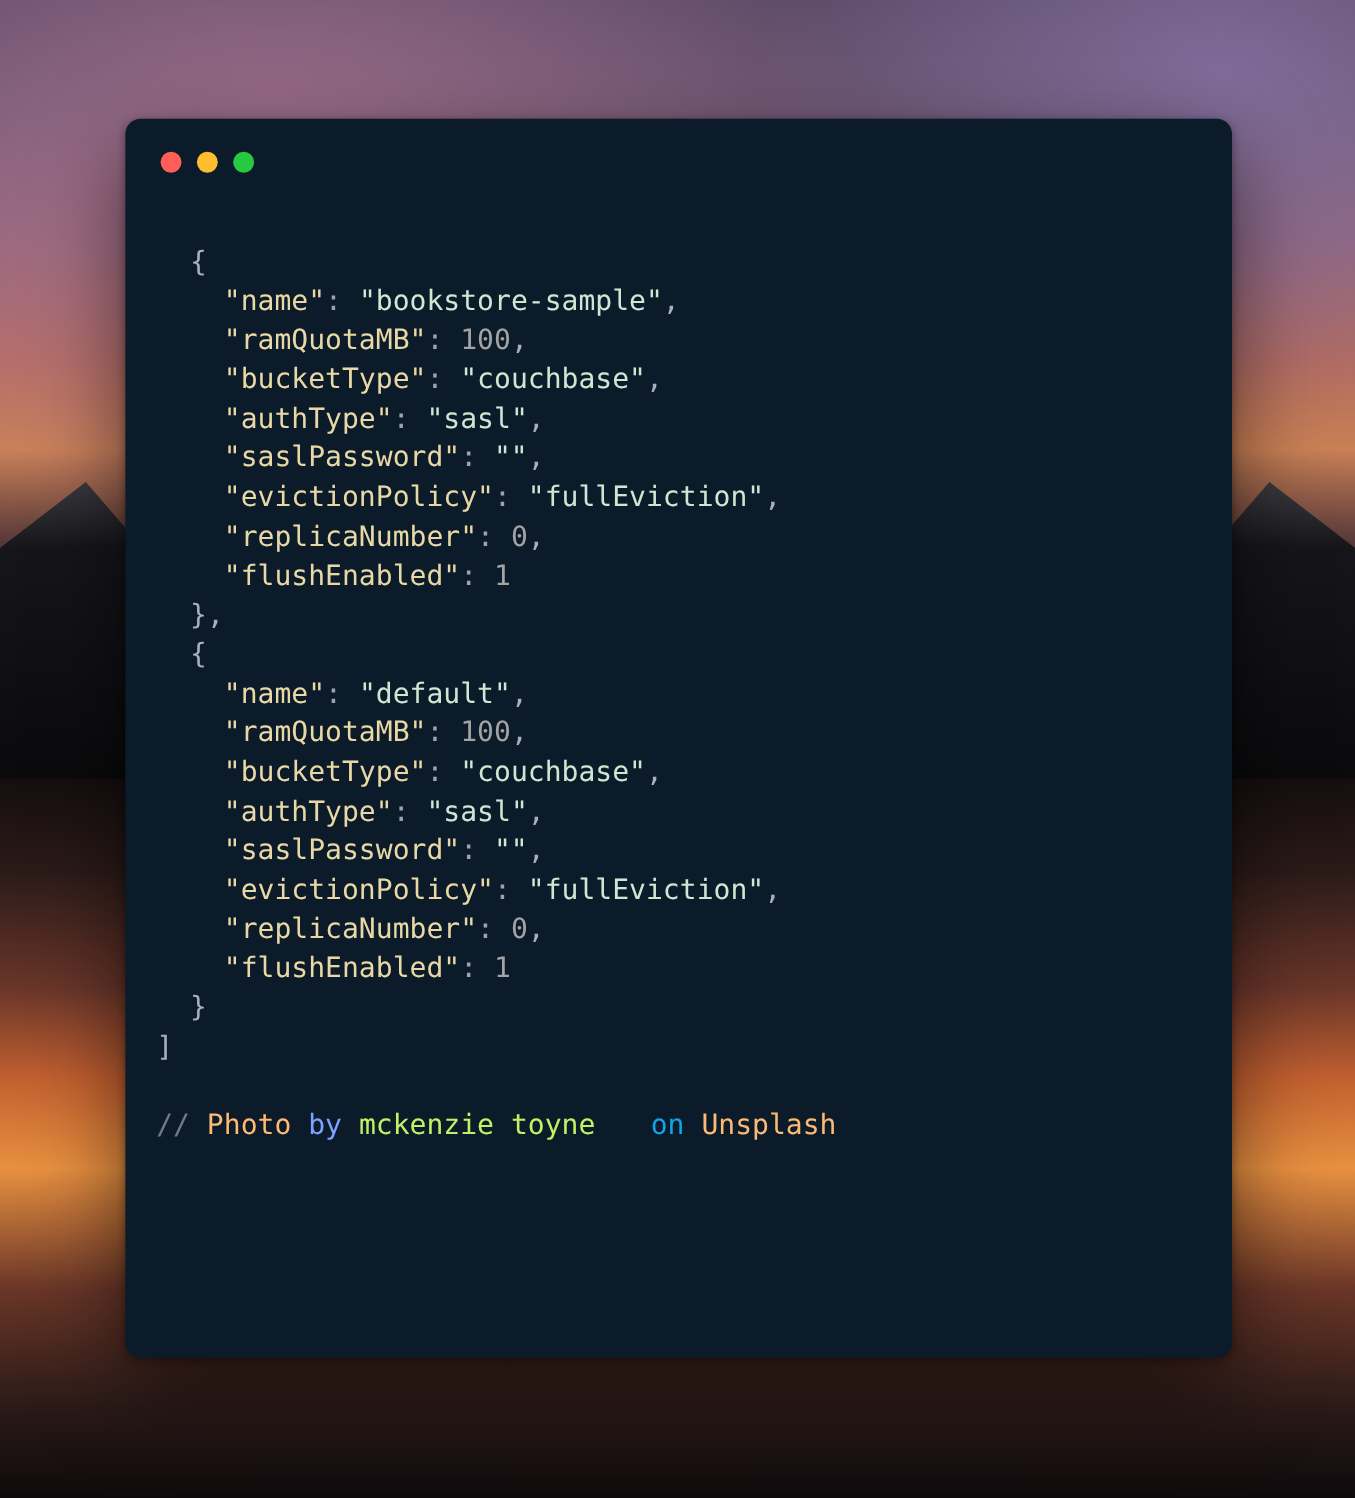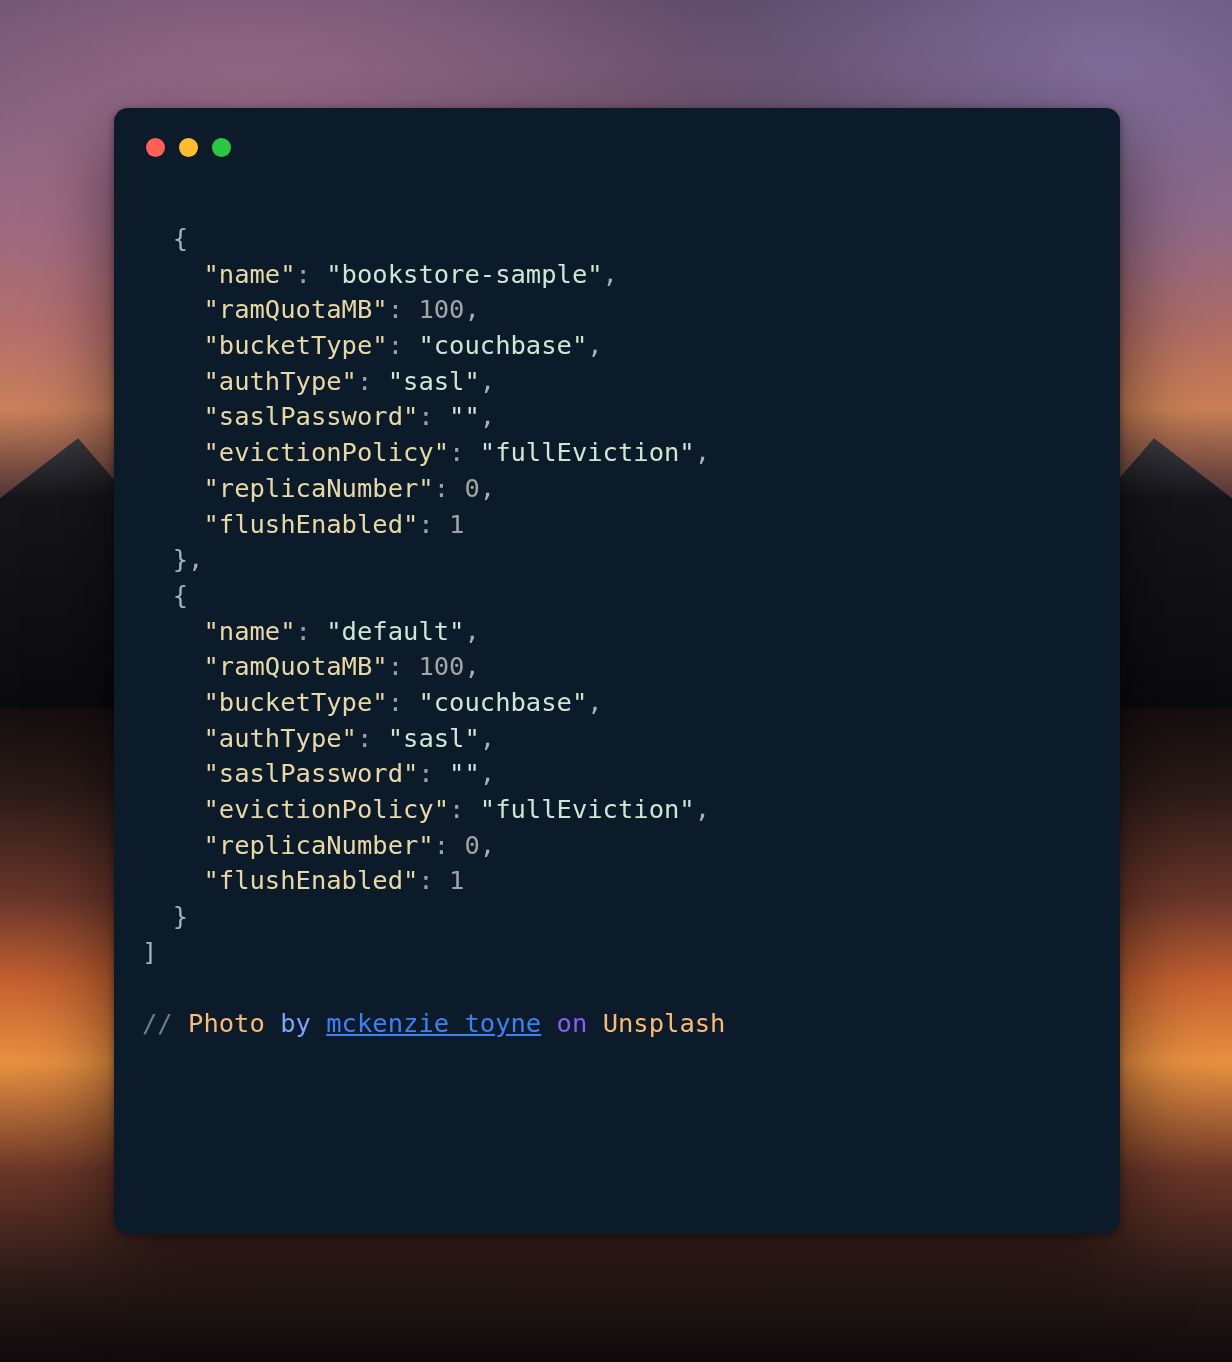--- a/index.html
+++ b/index.html
@@ -74,22 +74,22 @@
     color: #d7dae0;
   }
   .punct  { color: #a7b0bd; }
   .key    { color: #e8d8a6; } 
   .colon  { color: #9aa3b2; }
   .str    { color: #cfe6d2; } 
   .num    { color: #a3a3a3; } 
   .comment-slash { color: #6f7a8b; }
   .link   { color: #fdba74; }
   .italic { color:#7aa2ff; }
-  .plain  { color: #3b82f6; text-decoration: underline; }
-  .kw     { color: #8b5cf6; } 
+  .plain  { color: #bef264; }
+  .kw     { color: #0ea5e9; margin-left: 35px; } 
 </style>
 </head>
 <body>
 
 <div class="mtn-left"></div>
 <div class="mtn-right"></div>
 
 <div class="window">
   <div class="traffic">
     <div class="dot red"></div>

